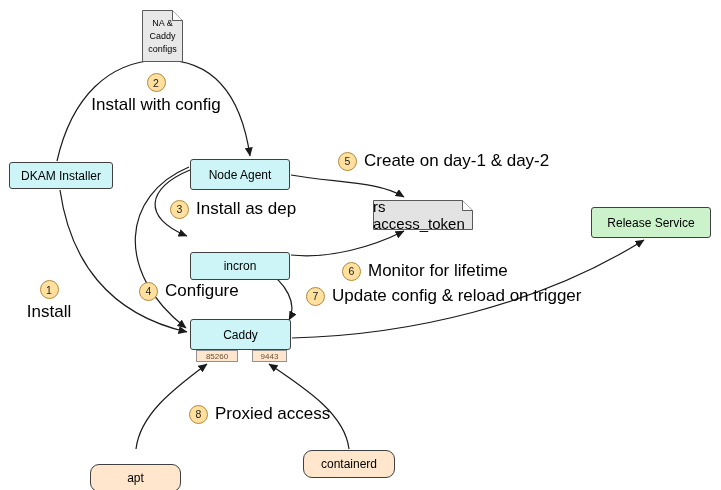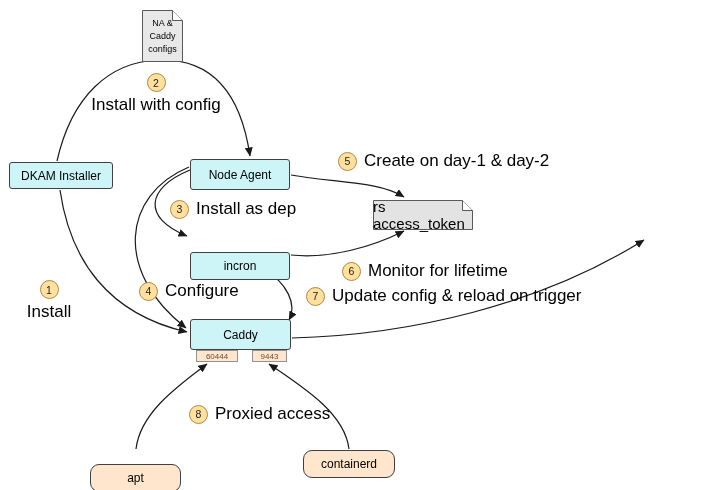--- a/index.html
+++ b/index.html
@@ -60,35 +60,38 @@
 
   <div class="node cyan" style="left:190px;top:252px;width:100px;height:28px;">
     <span>incron</span>
   </div>
 
   <div class="node cyan" style="left:190px;top:319px;width:101px;height:31px;">
     <span>Caddy</span>
   </div>
 
   <div class="port" style="left:196px;top:350px;width:42px;height:12px;">
-    <span>60444</span>
+    <span>85260</span>
   </div>
 
   <div class="port" style="left:252px;top:350px;width:35px;height:12px;">
     <span>9443</span>
   </div>
 
   <div class="node peach" style="left:90px;top:464px;width:91px;height:28px;align-items:center;">
     <span>apt</span>
   </div>
 
   <div class="node peach" style="left:303px;top:450px;width:92px;height:28px;">
     <span>containerd</span>
   </div>
 
+  <div class="node green" style="left:591px;top:207px;width:120px;height:31px;">
+    <span>Release Service</span>
+  </div>
 
   <div class="doc doc-sm" style="left:130px;top:10px;width:41px;height:52px;">
     <svg width="41" height="52" viewBox="0 0 41 52">
       <path d="M0.5 0.5 H30.5 L40.5 10.5 V51.5 H0.5 Z" fill="#e8e8e8" stroke="#595959"></path>
       <path d="M30.5 0.5 V10.5 H40.5" fill="#ffffff" stroke="#595959"></path>
     </svg>
     <div class="doc-text">
       <span>NA &amp;</span>
       <span>Caddy</span>
       <span>configs</span>

